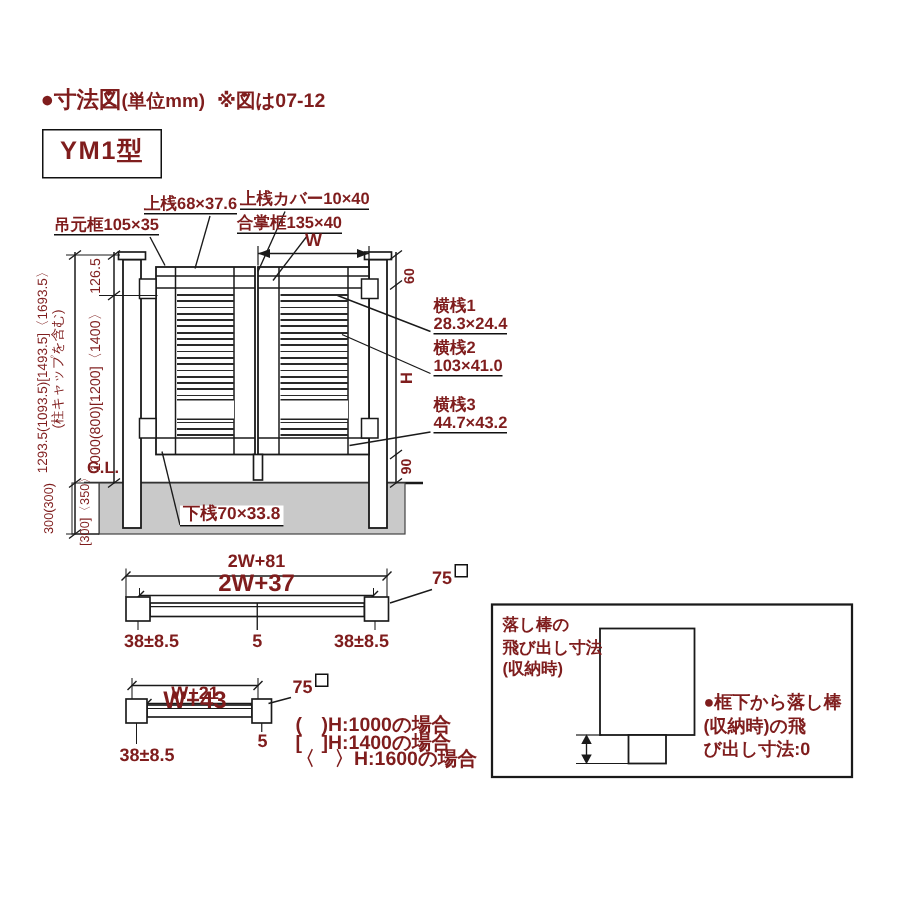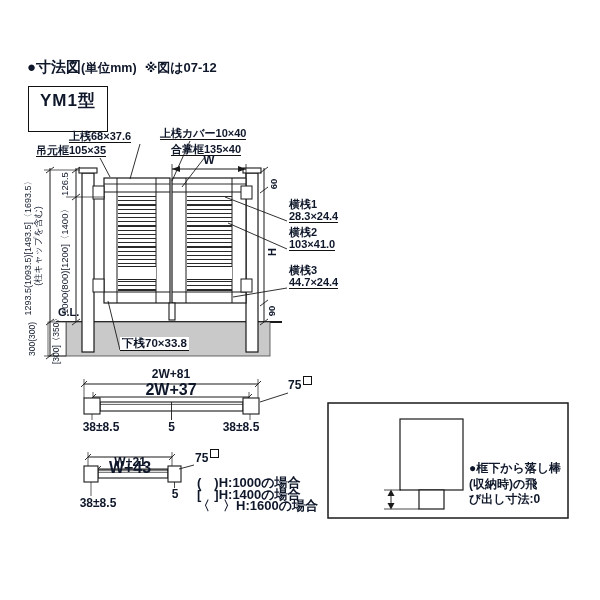--- a/index.html
+++ b/index.html
@@ -1,28 +1,28 @@
 <!DOCTYPE html>
 <html><head>
 <meta charset="utf-8">
 <style>
   html,body{margin:0;padding:0;background:#fff}
   .canvas{position:relative;width:600px;height:600px;background:#fff;overflow:hidden;
-          font-family:"Liberation Sans","DejaVu Sans",sans-serif;color:#0f172a}
+          font-family:"Liberation Sans","DejaVu Sans",sans-serif;color:#7f1d1d}
   .canvas svg{position:absolute;left:0;top:0}
   .t{position:absolute;white-space:nowrap;line-height:1.1}
   .b{font-weight:700}
   .sb{font-weight:600}
   .u{border-bottom:1.5px solid #111}
   .vt{position:absolute;transform:translate(-50%,-50%) rotate(-90deg);white-space:nowrap;line-height:1.1}
   .ctr{text-align:center}
   .sq{display:inline-block;width:7px;height:7px;border:1.3px solid #111;margin-left:2px;position:relative;top:-4px}
   .louver{position:absolute;background:repeating-linear-gradient(180deg,#2a2a2a 0px,#2a2a2a 1.2px,transparent 1.2px,transparent 4.2px)}
   .railband{position:absolute;background:#fff;border-top:1.1px solid #222;border-bottom:1.1px solid #222;box-sizing:border-box}
-  .modelbox{position:absolute;border:1.6px solid #111;padding:2px 11px 19px 11px;font-size:17px;font-weight:700;letter-spacing:1px}
+  .modelbox{position:absolute;border:1.6px solid #111;padding:2px 11px 6px 11px;font-size:17px;font-weight:700;letter-spacing:1px}
 </style>
 </head>
 <body>
 
 <div class="canvas">
 
   <svg width="600" height="600" viewBox="0 0 600 600" stroke="#1a1a1a" fill="none" stroke-width="1">
 
     <g>
 
@@ -148,34 +148,34 @@
   <div class="louver" style="left:117.5px;top:281px;width:38px;height:11px"></div>
   <div class="louver" style="left:186.5px;top:196px;width:45px;height:68px"></div>
   <div class="railband" style="left:186.5px;top:266px;width:45px;height:14px"></div>
   <div class="louver" style="left:186.5px;top:281px;width:45px;height:11px"></div>
 
   <div class="t" style="left:27px;top:58px">
     <span class="b" style="font-size:15px">●寸法図</span><span class="b" style="font-size:12.5px">(単位mm)</span><span class="sb" style="font-size:13px;margin-left:8px">※図は07-12</span>
   </div>
   <div class="modelbox" style="left:28px;top:86px">YM1型</div>
 
-  <div class="t sb u" style="left:69px;top:130px;font-size:11px">上桟68×37.6</div>
+  <div class="t sb u" style="left:96px;top:130px;font-size:11px">上桟68×37.6</div>
   <div class="t sb u" style="left:160px;top:127px;font-size:11px">上桟カバー10×40</div>
   <div class="t sb u" style="left:36px;top:144px;font-size:11px">吊元框105×35</div>
-  <div class="t sb u" style="left:171px;top:143px;font-size:11px">合掌框135×40</div>
+  <div class="t sb u" style="left:158px;top:143px;font-size:11px">合掌框135×40</div>
   <div class="t sb u" style="left:120px;top:337px;font-size:11.5px;background:#fff;padding:0 2px">下桟70×33.8</div>
 
   <div class="t sb ctr" style="left:197px;top:154px;width:24px;font-size:12px">W</div>
 
   <div class="t sb" style="left:289px;top:198px;font-size:11px">横桟1</div>
   <div class="t sb u" style="left:289px;top:210px;font-size:11px">28.3×24.4</div>
   <div class="t sb" style="left:289px;top:226px;font-size:11px">横桟2</div>
   <div class="t sb u" style="left:289px;top:238px;font-size:11px">103×41.0</div>
   <div class="t sb" style="left:289px;top:264px;font-size:11px">横桟3</div>
-  <div class="t sb u" style="left:289px;top:276px;font-size:11px">44.7×24.4</div>
+  <div class="t sb u" style="left:289px;top:276px;font-size:11px">44.7×43.2</div>
 
   <div class="vt sb" style="left:274px;top:184px;font-size:9.5px">60</div>
   <div class="vt sb" style="left:272px;top:252px;font-size:11px">H</div>
   <div class="vt sb" style="left:272px;top:311px;font-size:9.5px">90</div>
 
   <div class="vt ctr" style="left:34px;top:246px;font-size:9px">
     <div>1293.5(1093.5)[1493.5]〈1693.5〉</div>
     <div>(柱キャップを含む)</div>
   </div>
   <div class="vt" style="left:65px;top:184px;font-size:9.5px">126.5</div>
@@ -196,19 +196,24 @@
   <div class="t sb" style="left:195px;top:452px;font-size:12px"><span>75</span><span class="sq"></span></div>
   <div class="t sb ctr" style="left:169px;top:488px;width:12px;font-size:12px">5</div>
   <div class="t sb ctr" style="left:74px;top:497px;width:48px;font-size:12px">38±8.5</div>
 
   <div class="t sb" style="left:197px;top:477px;font-size:13px;line-height:11.7px">
     <div>(　)H:1000の場合</div>
     <div>[　]H:1400の場合</div>
     <div>〈　〉H:1600の場合</div>
   </div>
 
+  <div class="t sb" style="left:335px;top:410px;font-size:11px;line-height:14.5px">
+    <div>落し棒の</div>
+    <div>飛び出し寸法</div>
+    <div>(収納時)</div>
+  </div>
   <div class="t b" style="left:469px;top:461px;font-size:12px;line-height:15.5px">
     <div>●框下から落し棒</div>
     <div>(収納時)の飛</div>
     <div>び出し寸法:0</div>
   </div>
 
 </div>
 
 </body></html>

